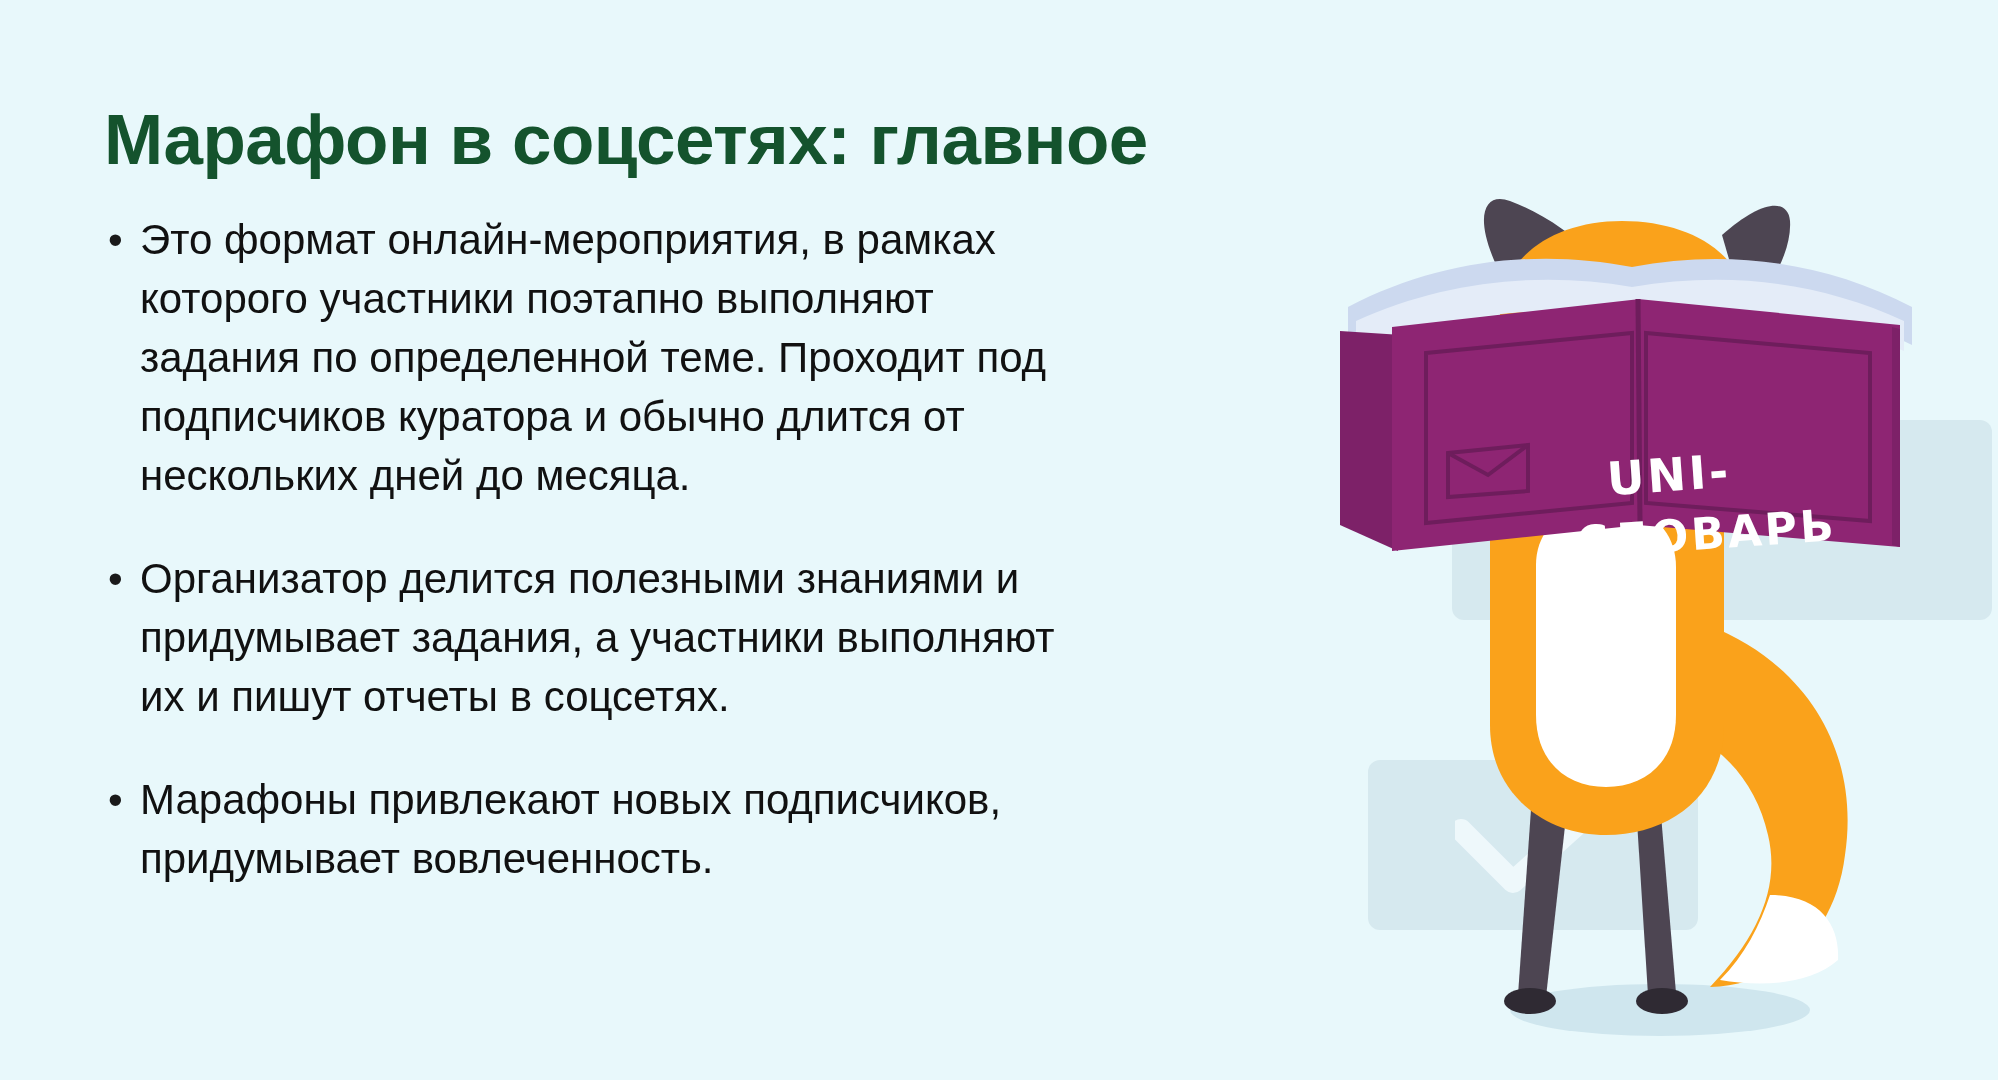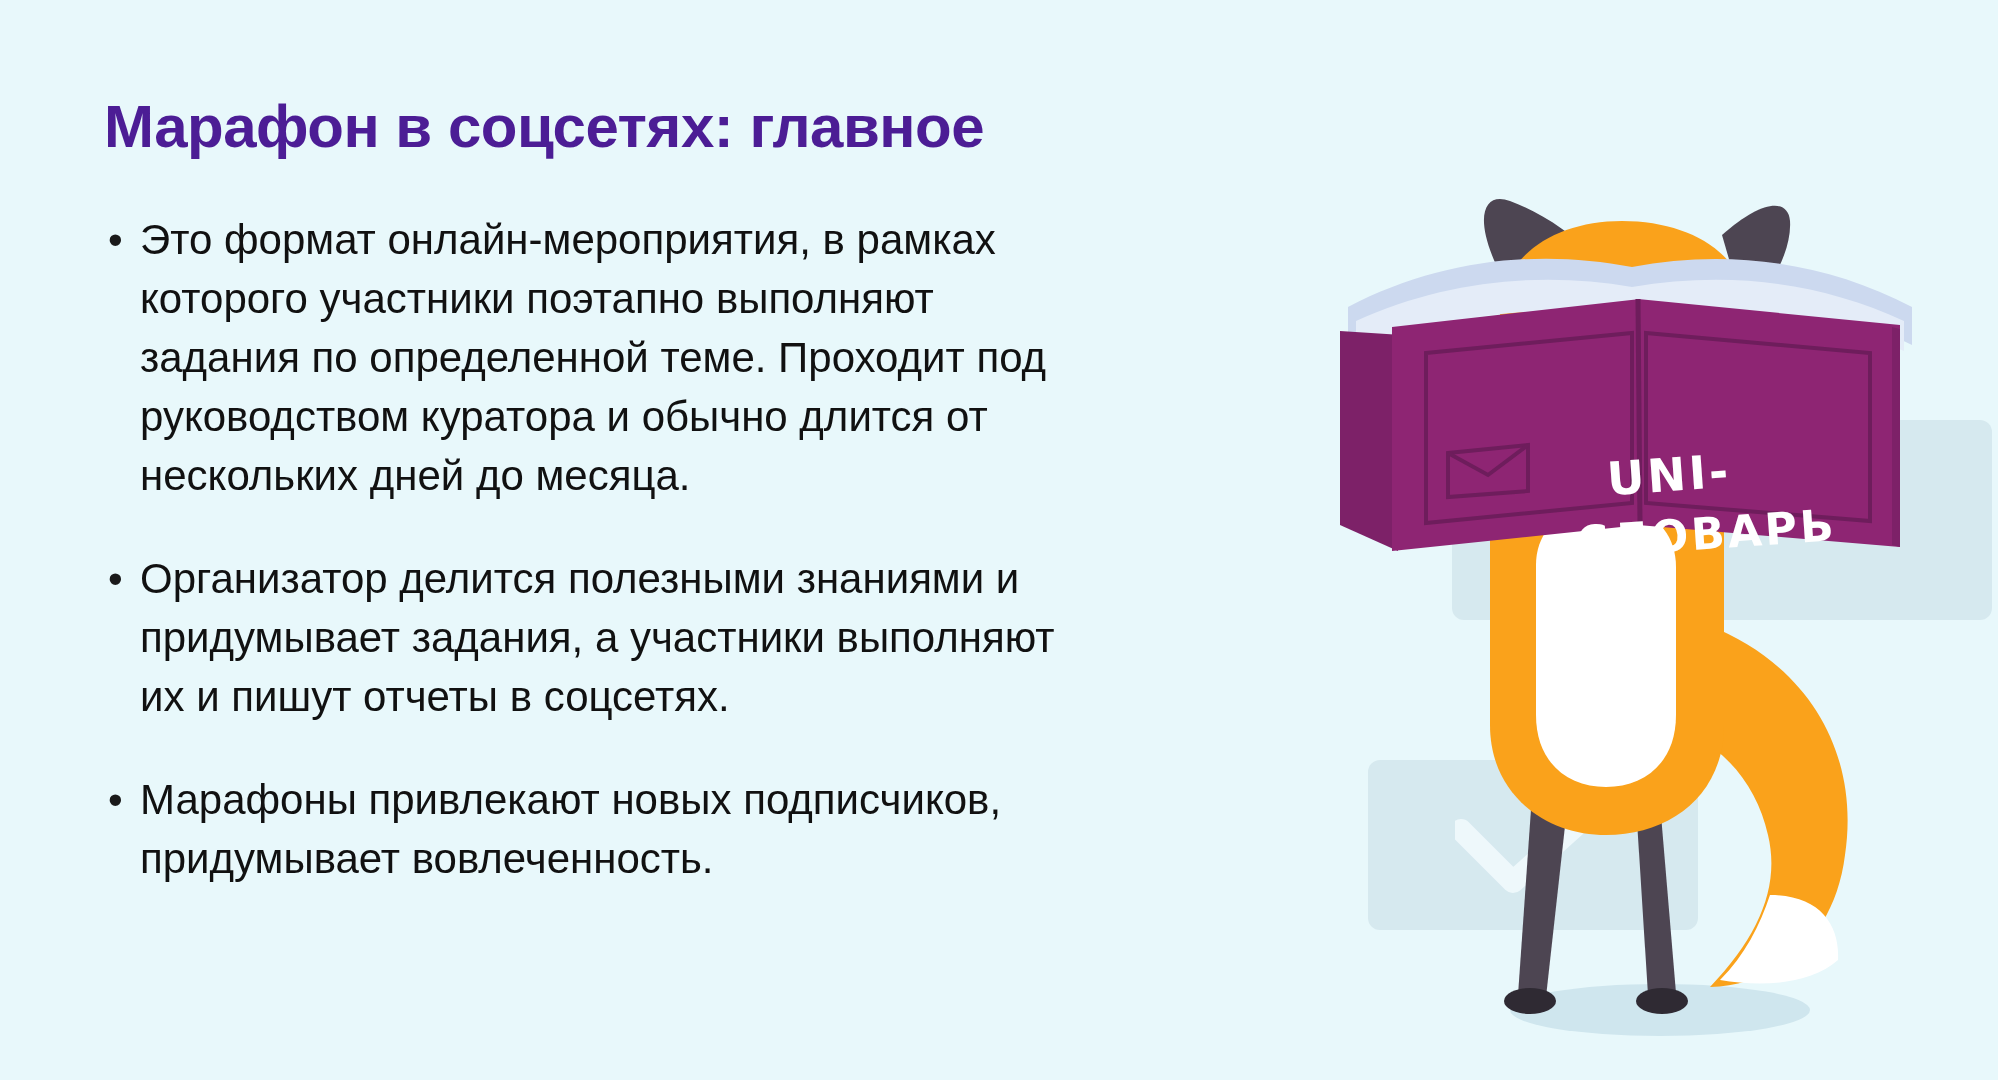--- a/index.html
+++ b/index.html
@@ -19,23 +19,23 @@
     background: #e8f8fb;
     overflow: hidden;
   }
 
   
   .title {
     position: absolute;
     left: 104px;
     top: 55px;
     width: 1560px;
-    font-size: 60px;
+    font-size: 71px;
     font-weight: bold;
-    color: #4c1d95;
+    color: #14532d;
     letter-spacing: -0.5px;
     line-height: 1.05;
     white-space: nowrap;
   }
 
   
   .bullets {
     position: absolute;
     left: 100px;
     top: 210px;
@@ -123,21 +123,21 @@
   <svg class="check-mark" viewBox="0 0 160 105">
     <path d="M6 40 L58 92 L156 4" fill="none" stroke="#eef8fb" stroke-width="22" stroke-linecap="round" stroke-linejoin="round"></path>
   </svg>
 
   <h1 class="title">Марафон в соцсетях: главное</h1>
 
   <div class="bullets">
 
     <div class="bullet-item">
       <span class="bullet-dot">•</span>
-      <span class="bullet-text">Это формат онлайн-мероприятия, в рамках которого участники поэтапно выполняют задания по определенной теме. Проходит под руководством куратора и обычно длится от нескольких дней до месяца.</span>
+      <span class="bullet-text">Это формат онлайн-мероприятия, в рамках которого участники поэтапно выполняют задания по определенной теме. Проходит под подписчиков куратора и обычно длится от нескольких дней до месяца.</span>
     </div>
 
     <div class="bullet-item">
       <span class="bullet-dot">•</span>
       <span class="bullet-text">Организатор делится полезными знаниями и придумывает задания, а участники выполняют их и пишут отчеты в соцсетях.</span>
     </div>
 
     <div class="bullet-item">
       <span class="bullet-dot">•</span>
       <span class="bullet-text">Марафоны привлекают новых подписчиков, придумывает вовлеченность.</span>

